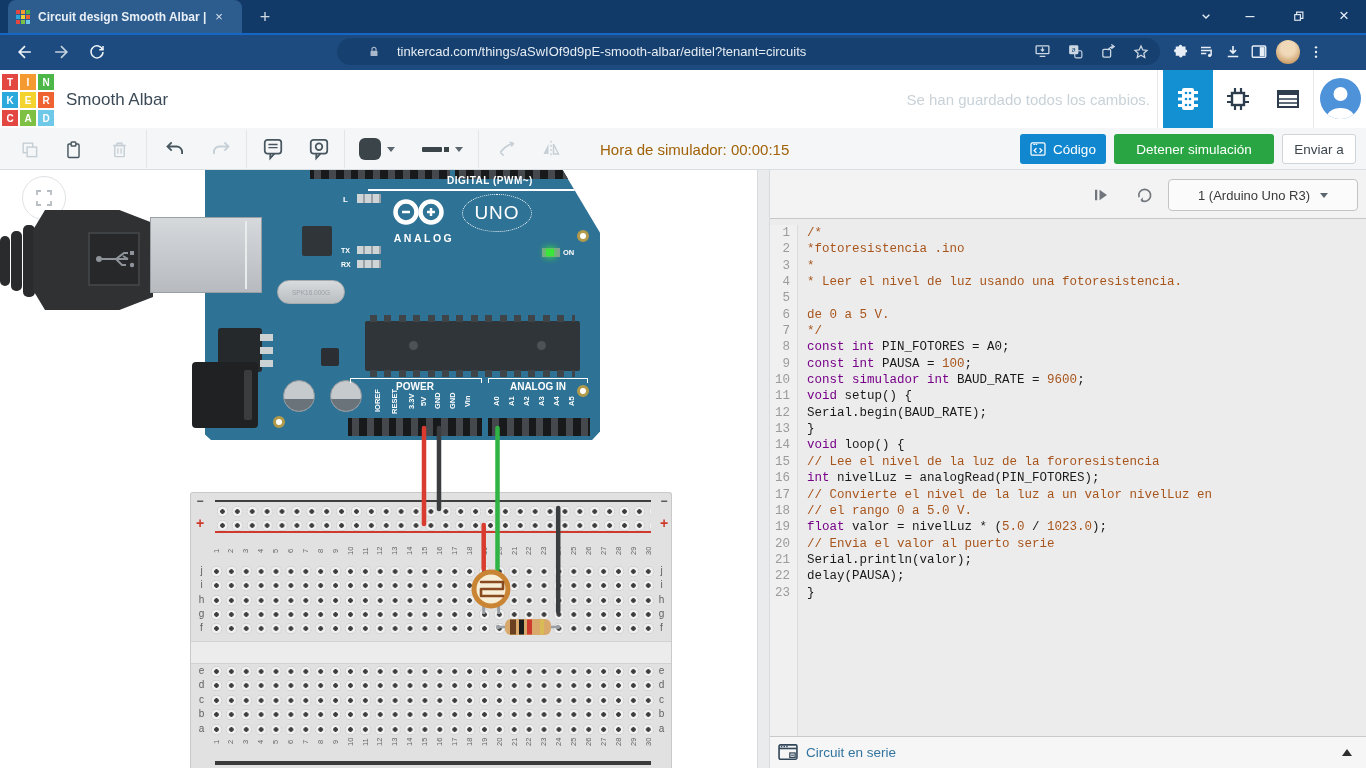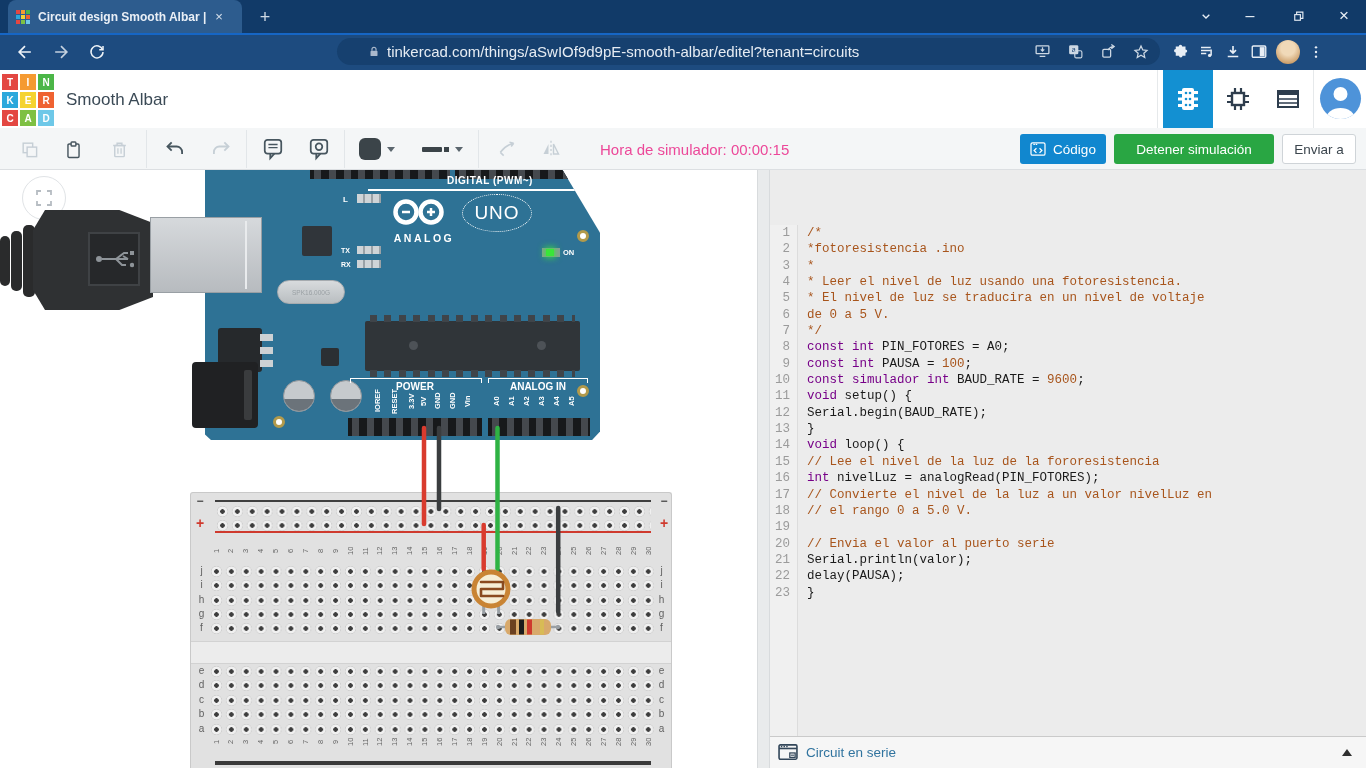--- a/index.html
+++ b/index.html
@@ -16,42 +16,42 @@
   #tab-close{margin-left:4px;font-size:13px;color:#d7e1ec;width:18px;height:18px;border-radius:50%;}
   #new-tab{left:252px;top:4px;width:26px;height:26px;color:#cfd9e4;font-size:18px;}
   .winbtn{top:0;width:40px;height:32px;color:#e8eef5;}
   
   .logo-grid{display:grid;grid-template-columns:repeat(3,1fr);}
   .logo-grid span{display:flex;align-items:center;justify-content:center;color:#fff;font-weight:bold;}
 
   #navbar{left:0;top:33px;width:1366px;height:37px;background:#1d4b7f;border-top:2px solid #1666c5;}
   .navico{top:39px;width:30px;height:26px;color:#eef3f8;}
   #url-pill{left:337px;top:38px;width:823px;height:27px;background:#16406f;border-radius:14px;display:flex;align-items:center;color:#e6ecf3;}
-  #url-text{font-size:15px;margin-left:6px;white-space:nowrap;}
+  #url-text{font-size:13px;margin-left:16px;white-space:nowrap;}
   .pillico{color:#cdd8e4;width:26px;height:26px;}
   #pill-icons{position:absolute;right:6px;top:0;height:27px;display:flex;align-items:center;gap:7px;}
   #right-icons{position:absolute;left:1172px;top:38px;height:27px;display:flex;align-items:center;gap:8px;color:#e8eef5;}
   #browser-avatar{width:24px;height:24px;border-radius:50%;background:radial-gradient(circle at 50% 35%,#f0d9b8 35%,#c99a64 80%,#8f6a3f);}
 
   
   #tc-header{left:0;top:70px;width:1366px;height:58px;background:#ffffff;}
   #tc-logo{left:0;top:72px;width:54px;height:54px;padding:2px;gap:2px;}
   #tc-logo span{font-size:10px;width:16px;height:16px;}
   #doc-title{left:66px;top:90px;font-size:17px;color:#3b4a56;}
   #save-status{left:770px;top:91px;width:380px;text-align:right;font-size:15px;color:#c9d2d8;}
   .hbtn{top:70px;width:50px;height:58px;}
   #hdr-sep1{left:1157px;top:70px;width:1px;height:58px;background:#e6e9eb;}
   #hdr-sep2{left:1313px;top:70px;width:1px;height:58px;background:#e6e9eb;}
 
   
   #tc-toolbar{left:0;top:128px;width:1366px;height:42px;background:#f4f6f7;border-bottom:1px solid #dcdfe2;}
   .tbtn{top:136px;width:30px;height:26px;color:#47565f;}
   .tbtn.dis{color:#c6cfd6;}
   .tsep{top:130px;width:1px;height:38px;background:#e2e6e9;position:absolute;}
-  #sim-time{left:600px;top:141px;font-size:15px;color:#ec4899;}
+  #sim-time{left:600px;top:141px;font-size:15px;color:#a16207;}
   .actbtn{top:134px;height:30px;border-radius:3px;font-size:13.5px;display:flex;align-items:center;justify-content:center;gap:7px;}
   #btn-code{left:1020px;width:86px;background:#1187cf;color:#fff;}
   #btn-stop{left:1114px;width:160px;background:#29a643;color:#fff;}
   #btn-send{left:1282px;width:74px;background:#fff;border:1px solid #cfd4d8;color:#3c464e;}
   .caret-d{width:0;height:0;border-left:4px solid transparent;border-right:4px solid transparent;border-top:5px solid #5b666e;}
 
   
   #canvas{left:0;top:170px;width:757px;height:598px;background:#fff;overflow:hidden;}
   #divider{left:757px;top:170px;width:13px;height:598px;background:#e9ebec;border-left:1px solid #d8dbdd;border-right:1px solid #d8dbdd;}
   #code-panel{left:770px;top:170px;width:596px;height:598px;background:#ececec;}
@@ -233,20 +233,21 @@
       <span style="background: rgb(245, 154, 49);">I</span>
       <span style="background: rgb(76, 182, 72);">N</span>
       <span style="background: rgb(43, 168, 220);">K</span>
       <span style="background: rgb(245, 211, 47);">E</span>
       <span style="background: rgb(239, 98, 49);">R</span>
       <span style="background: rgb(227, 71, 66);">C</span>
       <span style="background: rgb(126, 192, 67);">A</span>
       <span style="background: rgb(110, 200, 232);">D</span>
     </div>
   <div id="doc-title" class="abs">Smooth Albar</div>
+  <div id="save-status" class="abs">Se han guardado todos los cambios.</div>
   <div class="hbtn abs ico" style="left:1163px;background:#1390d2;">
     <svg width="28" height="30" viewBox="0 0 28 30">
         <rect x="8" y="4" width="12" height="22" rx="2" fill="#fff"></rect>
         <rect x="4" y="7" width="4" height="3" fill="#fff"></rect>
         <rect x="4" y="13.5" width="4" height="3" fill="#fff"></rect>
         <rect x="4" y="20" width="4" height="3" fill="#fff"></rect>
         <rect x="20" y="7" width="4" height="3" fill="#fff"></rect>
         <rect x="20" y="13.5" width="4" height="3" fill="#fff"></rect>
         <rect x="20" y="20" width="4" height="3" fill="#fff"></rect>
         <circle cx="12" cy="9" r="1.3" fill="#1390d2"></circle>
@@ -602,40 +603,58 @@
         <rect x="505" y="449" width="46" height="16" rx="6" fill="#d8a96b"></rect>
         <rect x="510" y="449.5" width="6" height="15" fill="#6b4020"></rect>
         <rect x="519" y="449.5" width="5" height="15" fill="#1c1c1c"></rect>
         <rect x="527" y="449.5" width="5" height="15" fill="#cf3a2e"></rect>
         <rect x="540" y="449.5" width="4" height="15" fill="#d8bb55"></rect>
       </svg>
   </div>
 
   <div id="divider" class="abs"></div>
   <div id="code-panel" class="abs">
+    <div id="cp-header" class="abs">
+      <div class="cpico abs ico" style="left:318px;">
+        <svg width="18" height="18" viewBox="0 0 24 24">
+            <rect x="4" y="5" width="3" height="14" fill="currentColor"></rect>
+            <path d="M10 5l10 7-10 7z" fill="currentColor"></path>
+          </svg>
+      </div>
+      <div class="cpico abs ico" style="left:362px;">
+        <svg width="20" height="18" viewBox="0 0 24 24">
+            <path d="M4 15a8 8 0 1 1 3 4" fill="none" stroke="currentColor" stroke-width="2.2"></path>
+            <path d="M9 21l-3-2.5L9 15z" fill="currentColor"></path>
+          </svg>
+      </div>
+      <div id="board-dd" class="abs">
+        <span>1 (Arduino Uno R3)</span>
+        <span class="caret-d"></span>
+      </div>
+    </div>
     <div id="code-area" class="abs">
         <div class="cl"><span class="ln">1</span><span class="ct"><span class="t-c">/*</span></span></div>
         <div class="cl"><span class="ln">2</span><span class="ct"><span class="t-c">*fotoresistencia .ino</span></span></div>
         <div class="cl"><span class="ln">3</span><span class="ct"><span class="t-c">*</span></span></div>
         <div class="cl"><span class="ln">4</span><span class="ct"><span class="t-c">* Leer el nivel de luz usando una fotoresistencia.</span></span></div>
-        <div class="cl"><span class="ln">5</span><span class="ct"><span class="t-c">* El nivel de luz se traducira en un nivel de voltaje</span></span></div>
+        <div class="cl"><span class="ln">5</span></div>
         <div class="cl"><span class="ln">6</span><span class="ct"><span class="t-c">de 0 a 5 V.</span></span></div>
         <div class="cl"><span class="ln">7</span><span class="ct"><span class="t-c">*/</span></span></div>
         <div class="cl"><span class="ln">8</span><span class="ct"><span class="t-k">const</span><span> </span><span class="t-k">int</span><span> PIN_FOTORES = A0;</span></span></div>
         <div class="cl"><span class="ln">9</span><span class="ct"><span class="t-k">const</span><span> </span><span class="t-k">int</span><span> PAUSA = </span><span class="t-n">100</span><span>;</span></span></div>
         <div class="cl"><span class="ln">10</span><span class="ct"><span class="t-k">const</span><span> </span><span class="t-k">simulador</span><span> </span><span class="t-k">int</span><span> BAUD_RATE = </span><span class="t-n">9600</span><span>;</span></span></div>
         <div class="cl"><span class="ln">11</span><span class="ct"><span class="t-k">void</span><span> setup() {</span></span></div>
         <div class="cl"><span class="ln">12</span><span class="ct"><span>Serial.begin(BAUD_RATE);</span></span></div>
         <div class="cl"><span class="ln">13</span><span class="ct"><span>}</span></span></div>
         <div class="cl"><span class="ln">14</span><span class="ct"><span class="t-k">void</span><span> loop() {</span></span></div>
         <div class="cl"><span class="ln">15</span><span class="ct"><span class="t-c">// Lee el nivel de la luz de la fororesistencia</span></span></div>
         <div class="cl"><span class="ln">16</span><span class="ct"><span class="t-k">int</span><span> nivelLuz = analogRead(PIN_FOTORES);</span></span></div>
         <div class="cl"><span class="ln">17</span><span class="ct"><span class="t-c">// Convierte el nivel de la luz a un valor nivelLuz en</span></span></div>
         <div class="cl"><span class="ln">18</span><span class="ct"><span class="t-c">// el rango 0 a 5.0 V.</span></span></div>
-        <div class="cl"><span class="ln">19</span></div>
+        <div class="cl"><span class="ln">19</span><span class="ct"><span class="t-k">float</span><span> valor = nivelLuz * (</span><span class="t-n">5.0</span><span> / </span><span class="t-n">1023.0</span><span>);</span></span></div>
         <div class="cl"><span class="ln">20</span><span class="ct"><span class="t-c">// Envia el valor al puerto serie</span></span></div>
         <div class="cl"><span class="ln">21</span><span class="ct"><span>Serial.println(valor);</span></span></div>
         <div class="cl"><span class="ln">22</span><span class="ct"><span>delay(PAUSA);</span></span></div>
         <div class="cl"><span class="ln">23</span><span class="ct"><span>}</span></span></div>
         <div class="cl" style="height: 450px;"><span class="ln"></span></div>
       </div>
     <div id="monitor-bar" class="abs">
       <span class="ico" style="margin-left:8px;">
         <svg width="20" height="17" viewBox="0 0 22 19">
             <rect x="1" y="1" width="20" height="16" rx="1.5" fill="none" stroke="#33475a" stroke-width="1.8"></rect>

